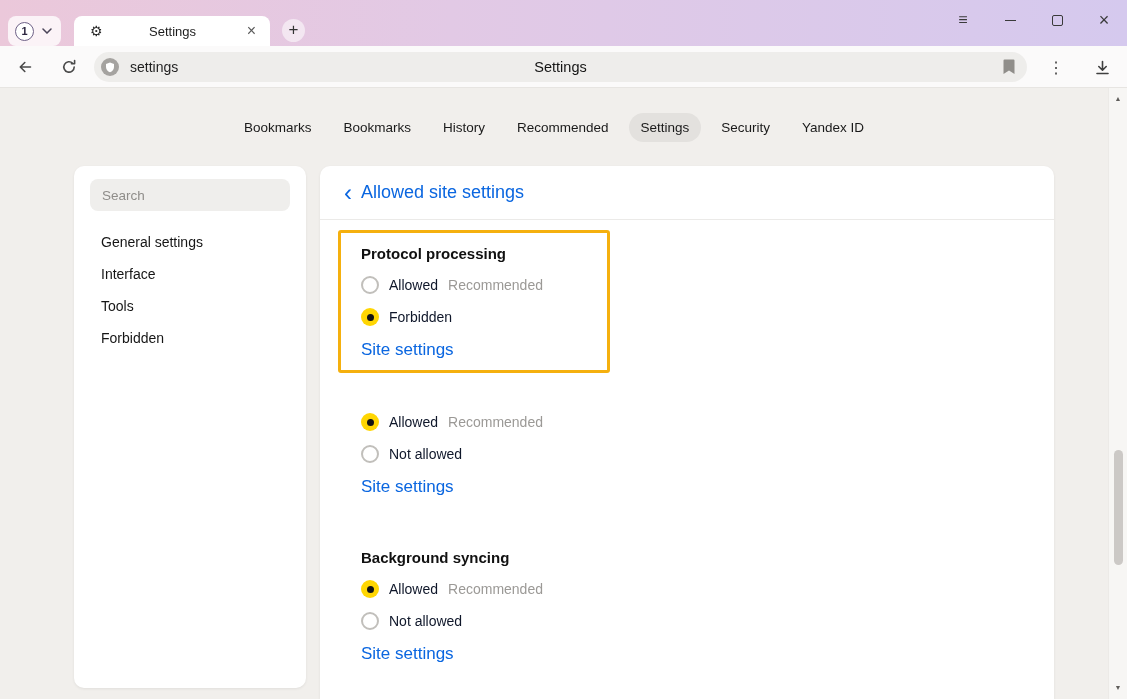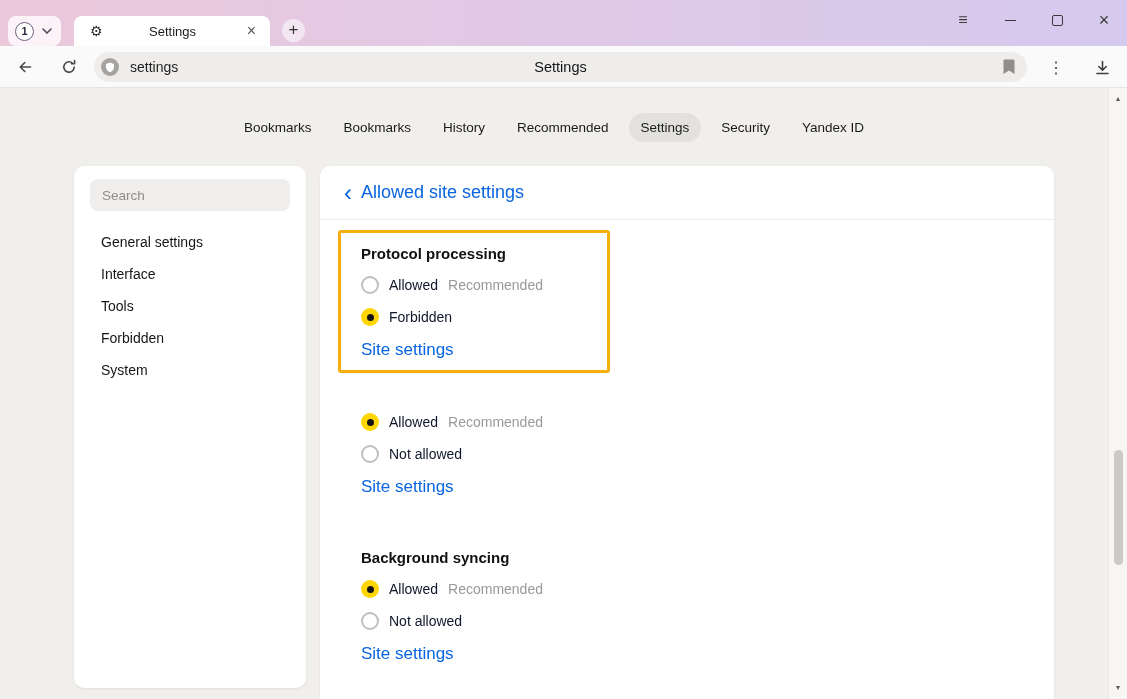--- a/index.html
+++ b/index.html
@@ -162,21 +162,20 @@
 
   <div class="card sidebar">
     <div class="search-wrap">
       <input class="search-input" type="text" placeholder="Search" style="">
     </div>
     <div class="sidelist">
       <div class="sideitem">General settings</div>
       <div class="sideitem">Interface</div>
       <div class="sideitem">Tools</div>
       <div class="sideitem">Forbidden</div>
-      <div class="sideitem">System</div>
     </div>
   </div>
 
   <div class="card maincard">
     <div class="main-header">
       <span class="back-chev">‹</span>
       <span>Allowed site settings</span>
     </div>
 
     <div class="sections">

